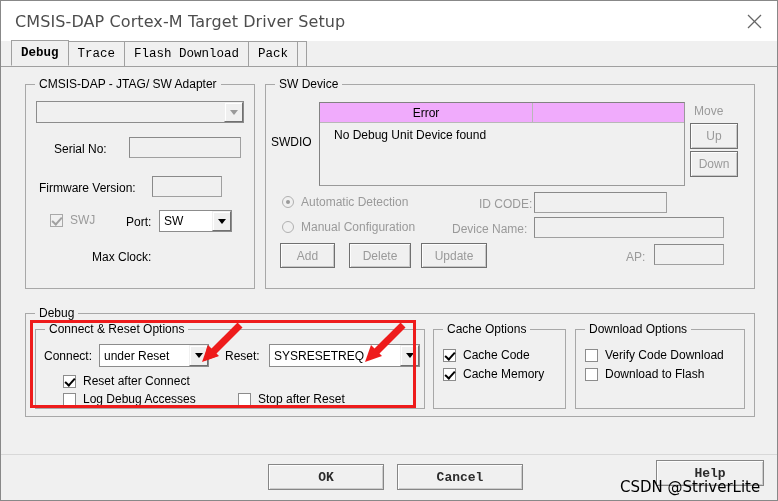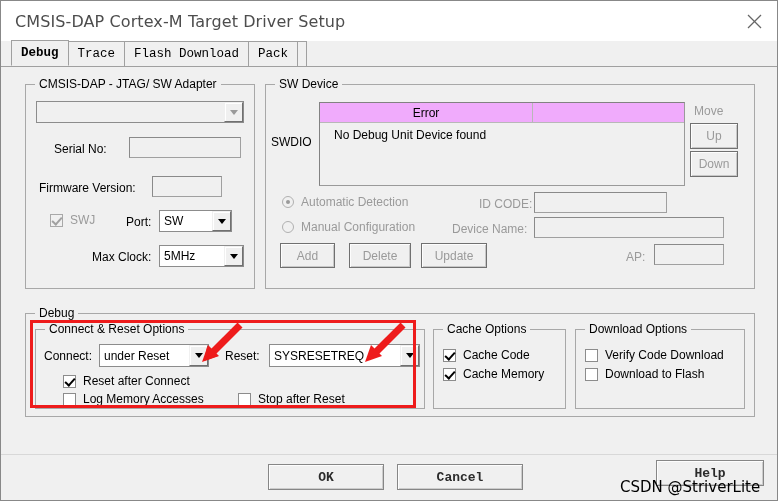--- a/index.html
+++ b/index.html
@@ -287,26 +287,20 @@
 
       <div class="lbl" style="left:100px; top:130px;">Port:</div>
       <div class="combo" style="left:133px; top:125px; width:73px; height:22px;">
         <span class="cval">SW</span>
         <span class="cbtn">
           <span class="arrow-dn"></span>
         </span>
       </div>
 
       <div class="lbl" style="left:66px; top:165px;">Max Clock:</div>
-      <div class="combo" style="left:133px; top:160px; width:85px; height:22px;">
-        <span class="cval">5MHz</span>
-        <span class="cbtn">
-          <span class="arrow-dn"></span>
-        </span>
-      </div>
     </div>
 
     <div class="group" style="left:264px; top:17px; width:490px; height:205px;">
       <div class="legend">SW Device</div>
 
       <div class="lbl" style="left:5px; top:50px;">SWDIO</div>
 
       <div class="listview" style="left:53px; top:17px; width:366px; height:84px;">
         <div class="lv-head">
           <div class="lv-col" style="width:213px;">Error</div>
@@ -371,21 +365,21 @@
             <span class="arrow-dn"></span>
           </span>
         </div>
 
         <div class="checkbox" style="left:27px; top:44px;">
           <span class="cbx-box checked"></span>
           <span class="cbx-lbl">Reset after Connect</span>
         </div>
         <div class="checkbox" style="left:27px; top:62px;">
           <span class="cbx-box"></span>
-          <span class="cbx-lbl">Log Memory Accesses</span>
+          <span class="cbx-lbl">Log Debug Accesses</span>
         </div>
         <div class="checkbox" style="left:202px; top:62px;">
           <span class="cbx-box"></span>
           <span class="cbx-lbl">Stop after Reset</span>
         </div>
       </div>
 
       <div class="group" style="left:407px; top:15px; width:133px; height:80px;">
         <div class="legend">Cache Options</div>
         <div class="checkbox" style="left:9px; top:18px;">

